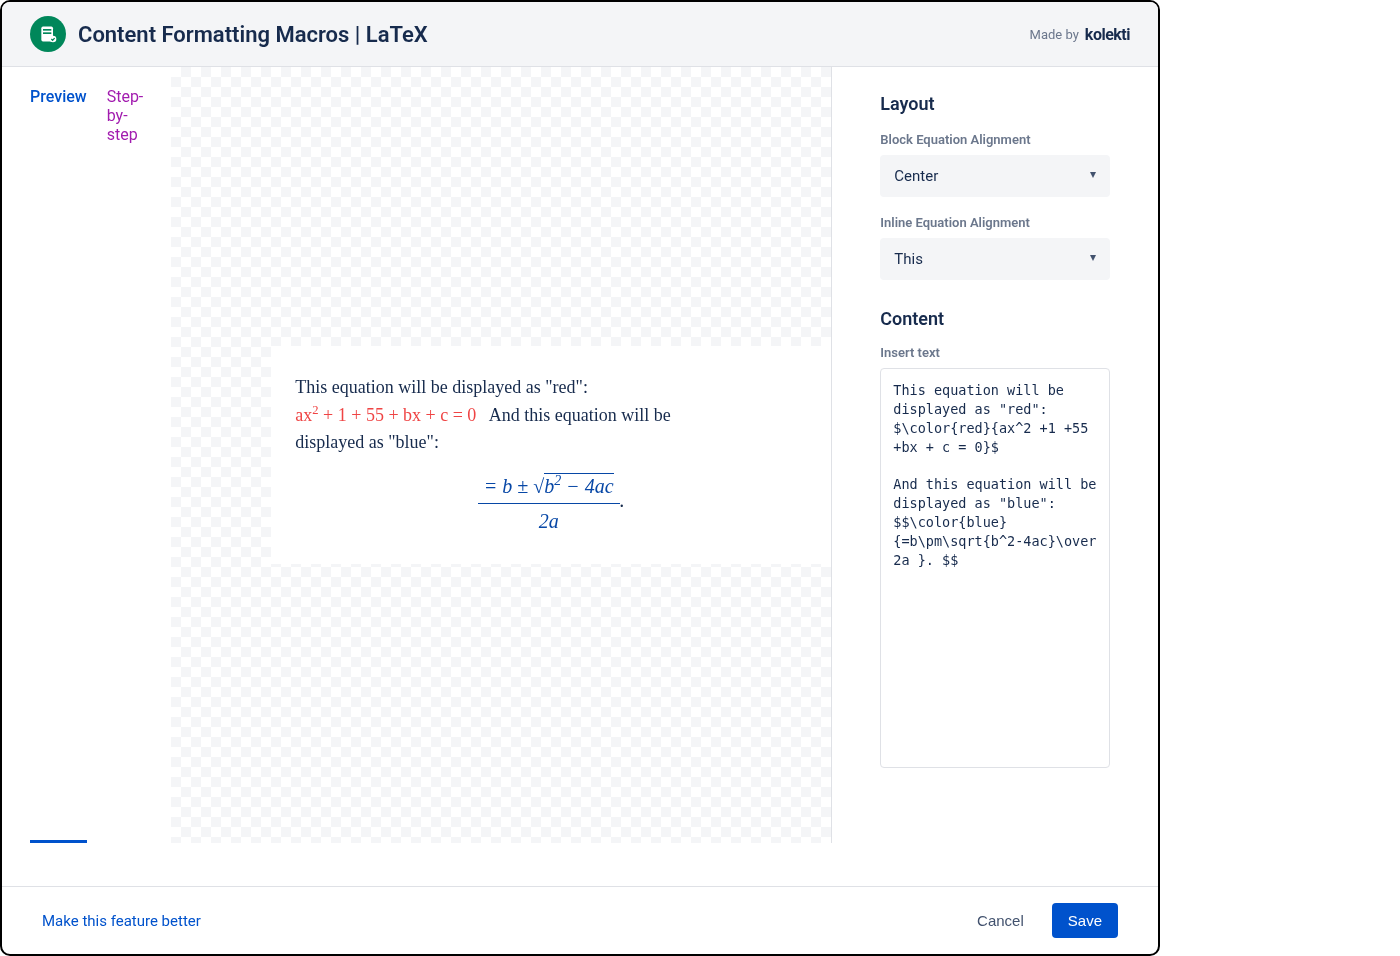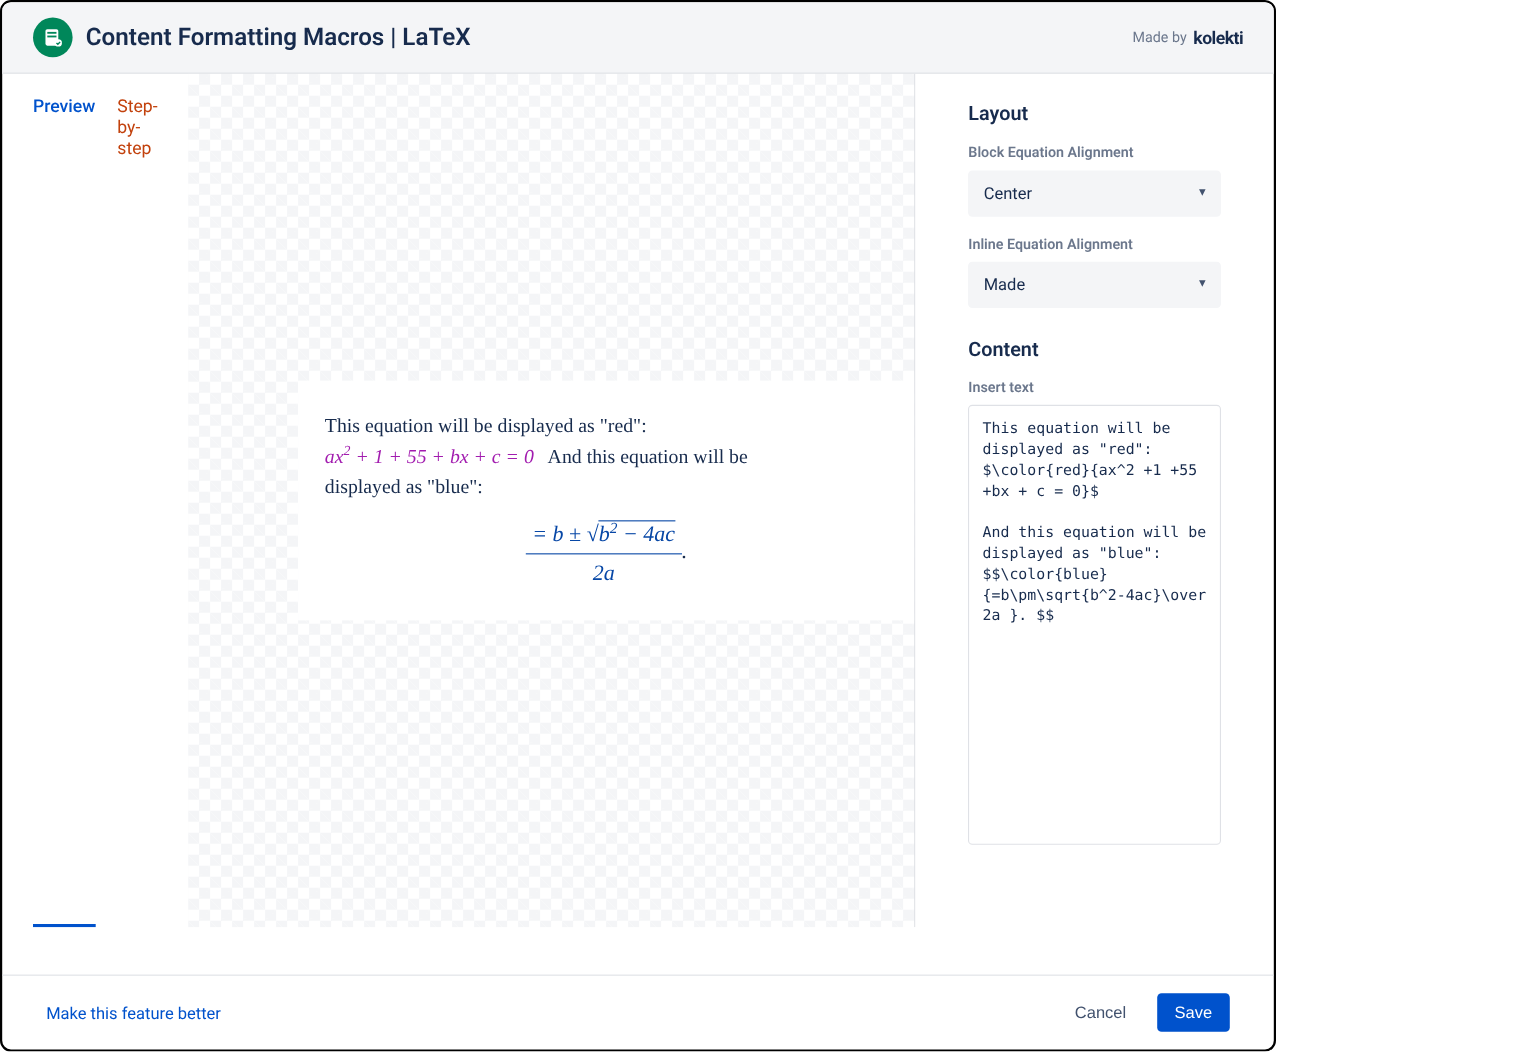--- a/index.html
+++ b/index.html
@@ -9,26 +9,26 @@
 .header { background: #F4F5F7; padding: 14px 28px; display: flex; align-items: center; justify-content: space-between; border-bottom: 1px solid #DFE1E6; }
 .header-left { display: flex; align-items: center; gap: 12px; }
 .app-icon { width: 36px; height: 36px; border-radius: 50%; background: #00875A; display: flex; align-items: center; justify-content: center; }
 .app-title { font-size: 22px; font-weight: 600; color: #172B4D; }
 .made-by { font-size: 13px; color: #6B778C; display: flex; align-items: center; gap: 6px; }
 .brand { font-weight: 700; font-size: 16px; color: #172B4D; letter-spacing: -0.5px; }
 
 .body { flex: 1; display: flex; overflow: hidden; }
 .left-pane { flex: 1; border-right: 1px solid #DFE1E6; display: flex; flex-direction: row; }
 .tabs { display: flex; gap: 20px; padding: 12px 28px 0 28px; }
-.tab { font-size: 16px; padding: 8px 0 12px 0; color: #c2410c; cursor: pointer; border-bottom: 3px solid transparent; }
+.tab { font-size: 16px; padding: 8px 0 12px 0; color: #a21caf; cursor: pointer; border-bottom: 3px solid transparent; }
 .tab.active { color: #0052CC; border-bottom-color: #0052CC; font-weight: 500; }
 
 .preview-area { flex: 1; background-image: linear-gradient(45deg,#F4F5F7 25%,transparent 25%),linear-gradient(-45deg,#F4F5F7 25%,transparent 25%),linear-gradient(45deg,transparent 75%,#F4F5F7 75%),linear-gradient(-45deg,transparent 75%,#F4F5F7 75%); background-size: 20px 20px; background-position: 0 0,0 10px,10px -10px,-10px 0; display: flex; align-items: center; justify-content: flex-start; padding-left: 100px; }
 .preview-card { background: #fff; padding: 28px 24px; width: 560px; font-size: 18px; line-height: 1.5; font-family: Georgia, "Times New Roman", serif; color: #172B4D; }
-.eq-red { color: #a21caf; font-style: italic; font-family: "Times New Roman", serif; }
+.eq-red { color: #ef4444; font-family: "Times New Roman", serif; }
 .sup { font-size: 0.7em; vertical-align: super; }
 .block-eq { text-align: center; margin-top: 14px; color: #0747A6; font-style: italic; font-family: "Times New Roman", serif; font-size: 20px; }
 .frac { display: inline-flex; flex-direction: column; align-items: center; vertical-align: middle; }
 .frac-top { border-bottom: 1px solid #0747A6; padding: 0 6px 2px 6px; }
 .frac-bot { padding-top: 2px; }
 .sqrt-sym { font-style: normal; }
 .dot { color: #172B4D; }
 
 .right-pane { width: 540px; padding: 26px 48px 20px 48px; overflow: auto; }
 .section-title { font-size: 18px; font-weight: 600; color: #172B4D; margin-bottom: 16px; }
@@ -99,21 +99,21 @@
       <div class="section-title">Layout</div>
 
       <div class="field-label">Block Equation Alignment</div>
       <div class="select">
         <span>Center</span>
         <span class="chevron">▾</span>
       </div>
 
       <div class="field-label">Inline Equation Alignment</div>
       <div class="select">
-        <span>Made</span>
+        <span>This</span>
         <span class="chevron">▾</span>
       </div>
 
       <div class="section-title content">Content</div>
       <div class="field-label" style="margin-top:10px;">Insert text</div>
       <textarea class="textarea" style="">This equation will be displayed as "red": $\color{red}{ax^2 +1 +55 +bx + c = 0}$
 
 And this equation will be displayed as "blue": $$\color{blue}{=b\pm\sqrt{b^2-4ac}\over 2a }. $$</textarea>
     </div>
   </div>

